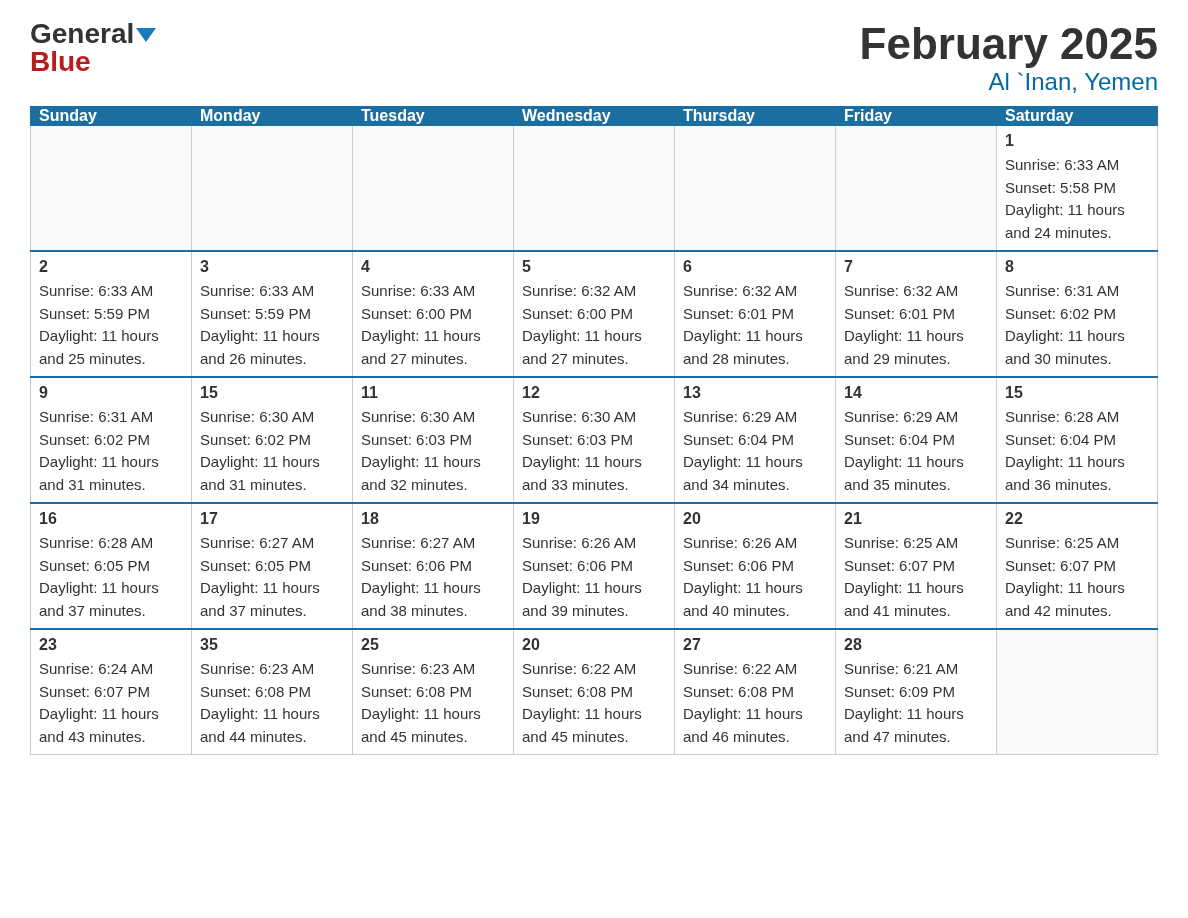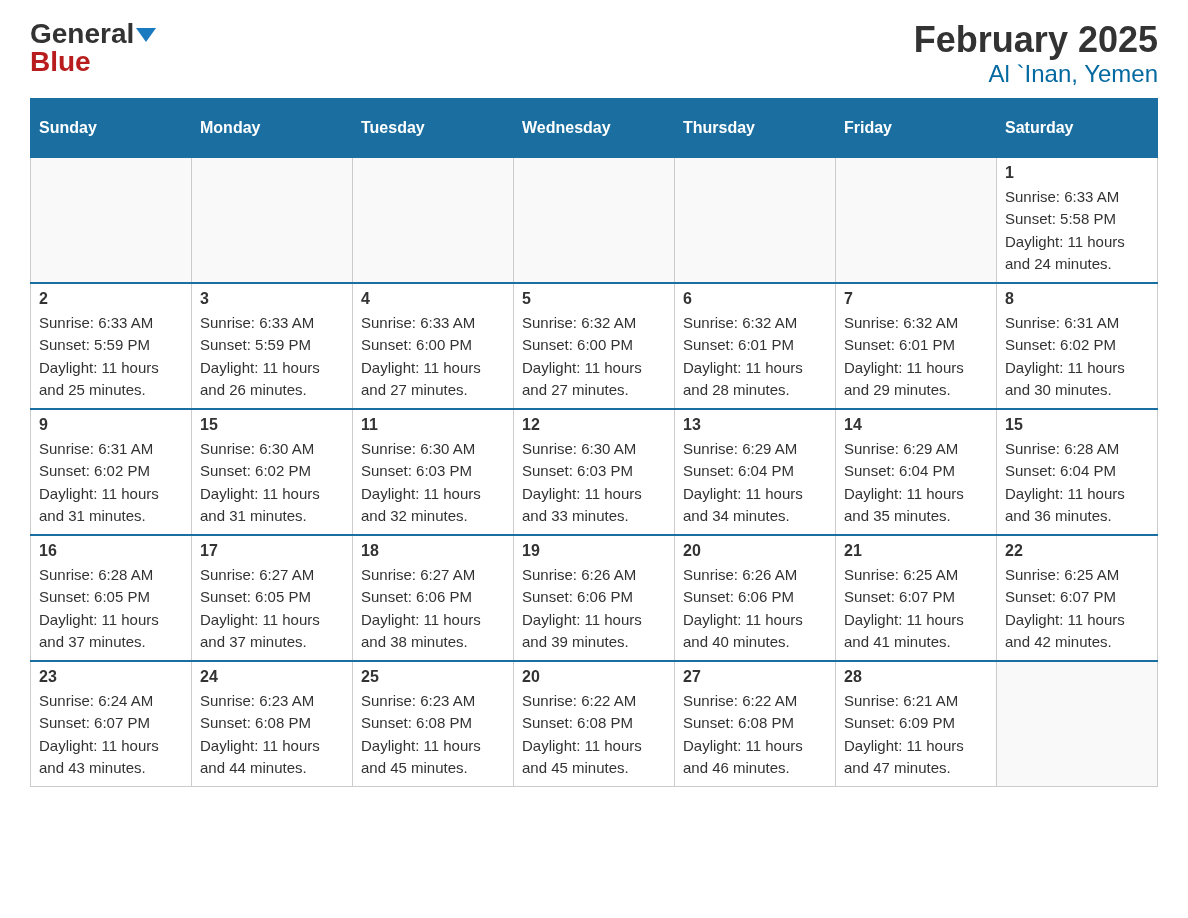--- a/index.html
+++ b/index.html
@@ -44,41 +44,41 @@
       border-top: 14px solid #1a7abf;
       margin-left: 2px;
       vertical-align: middle;
       position: relative;
       top: -4px;
     }
     .title-block {
       text-align: right;
     }
     .title-block h1 {
-      font-size: 36px;
+      font-size: 44px;
       font-weight: bold;
       color: #333;
       line-height: 1.1;
     }
     .title-block h2 {
       font-size: 24px;
       font-weight: normal;
       color: #0369a1;
     }
     .calendar {
       width: 100%;
       border-collapse: collapse;
       margin-top: 10px;
     }
     .calendar th {
       background-color: #1a6fa0;
       color: #fff;
       font-size: 16px;
       font-weight: bold;
-      padding: 20px 8px;
+      padding: 0 8px;
       text-align: left;
       border: 1px solid #1a6fa0;
     }
     .calendar td {
       border: 1px solid #ccc;
       vertical-align: top;
       padding: 6px 8px;
       width: calc(100% / 7);
       min-height: 100px;
       font-size: 13px;
@@ -236,21 +236,21 @@
           <span class="day-number">22</span>
           <div class="day-info">Sunrise: 6:25 AM<br>Sunset: 6:07 PM<br>Daylight: 11 hours<br>and 42 minutes.</div>
         </td>
       </tr>
       <tr class="row-separator">
         <td>
           <span class="day-number">23</span>
           <div class="day-info">Sunrise: 6:24 AM<br>Sunset: 6:07 PM<br>Daylight: 11 hours<br>and 43 minutes.</div>
         </td>
         <td>
-          <span class="day-number">24</span>
+          <span class="day-number">35</span>
           <div class="day-info">Sunrise: 6:23 AM<br>Sunset: 6:08 PM<br>Daylight: 11 hours<br>and 44 minutes.</div>
         </td>
         <td>
           <span class="day-number">25</span>
           <div class="day-info">Sunrise: 6:23 AM<br>Sunset: 6:08 PM<br>Daylight: 11 hours<br>and 45 minutes.</div>
         </td>
         <td>
           <span class="day-number">20</span>
           <div class="day-info">Sunrise: 6:22 AM<br>Sunset: 6:08 PM<br>Daylight: 11 hours<br>and 45 minutes.</div>
         </td>

